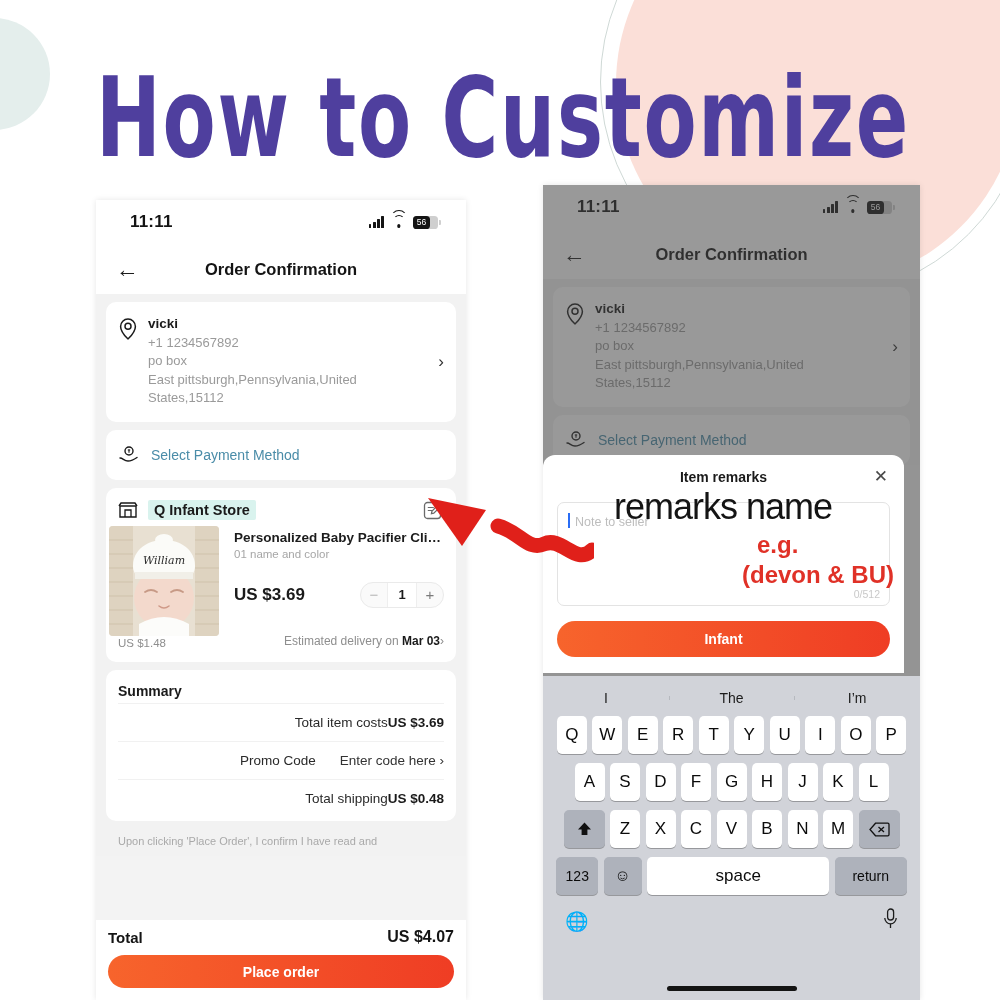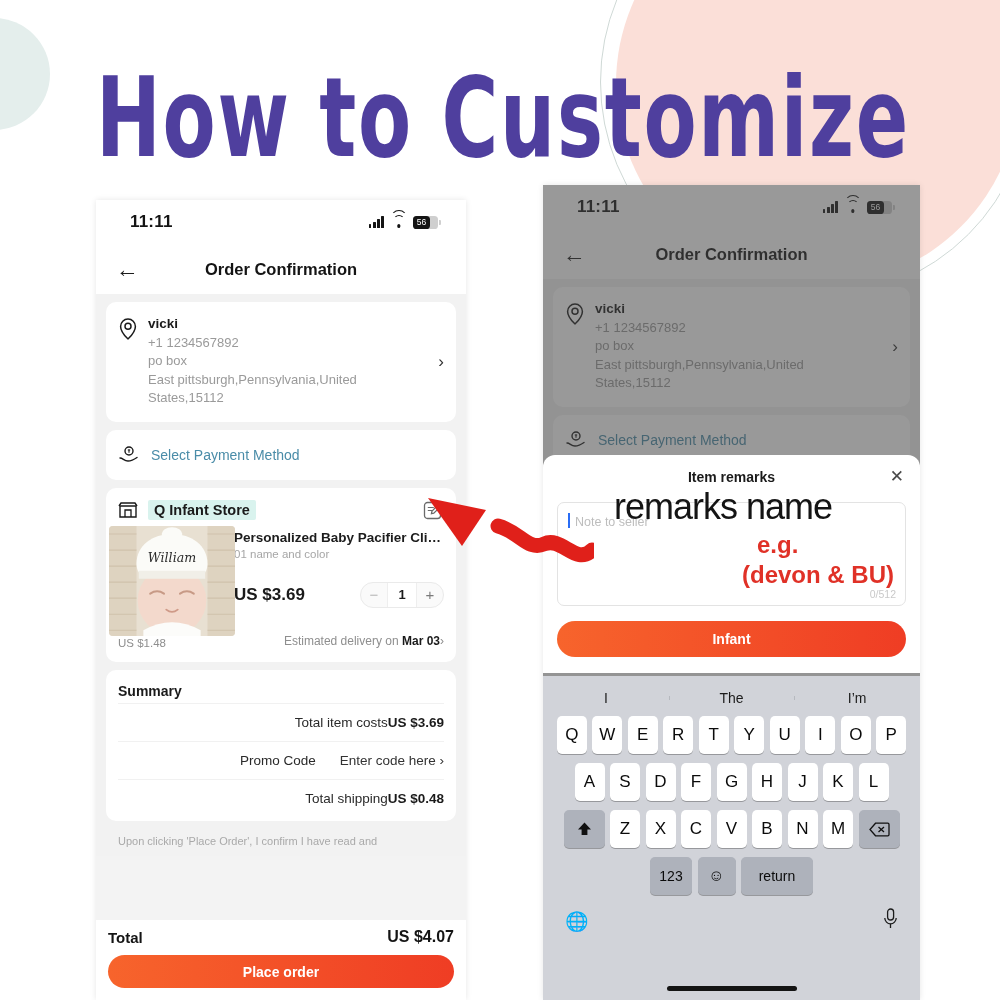--- a/index.html
+++ b/index.html
@@ -112,21 +112,21 @@
   .store-row{display:flex;align-items:center;padding:12px 12px 8px;position:relative;}
   .store-icon{width:20px;margin-right:10px;display:flex;}
   .store-name{
     font-size:14.5px;font-weight:bold;color:#1a1a1a;background:#d9f3ee;
     padding:2px 6px;border-radius:2px;
   }
   .edit-icon{position:absolute;right:14px;top:13px;}
   
   .prod{display:flex;padding:0 12px 8px;position:relative;}
   .prod-img{
-    width:126px;height:110px;border-radius:4px;overflow:hidden;flex:0 0 auto;
+    width:110px;height:110px;border-radius:4px;overflow:hidden;flex:0 0 auto;
     position:absolute;left:3px;top:-2px;z-index:3;
   }
   .prod-info{margin-left:116px;flex:1;min-width:0;padding-top:2px;}
   .prod-title{
     font-size:13.5px;font-weight:bold;color:#1c1c1c;white-space:nowrap;overflow:hidden;
     text-overflow:ellipsis;
   }
   .prod-sub{font-size:11.5px;color:#a6a6a6;margin-top:3px;}
   .prod-priceline{display:flex;align-items:center;justify-content:space-between;margin-top:22px;}
   .prod-price{font-size:17px;font-weight:bold;color:#1a1a1a;}
@@ -168,21 +168,21 @@
     background:linear-gradient(90deg,#f7642c 0%,#ef3d24 100%);
     color:#fff;font-size:14px;font-weight:bold;
     display:flex;align-items:center;justify-content:center;
   }
   
   .dim{
     position:absolute;left:0;top:0;right:0;bottom:0;background:rgba(70,70,70,.55);z-index:5;
   }
   
   .modal{
-    position:absolute;left:0;right:0;top:270px;background:#fff;
+    position:absolute;left:0;right:16px;top:270px;background:#fff;
     border-radius:12px 12px 0 0;z-index:8;padding:13px 14px 16px;
   }
   .modal-head{position:relative;text-align:center;height:22px;}
   .modal-title{font-size:14px;font-weight:bold;color:#1a1a1a;}
   .modal-close{position:absolute;right:2px;top:0;font-size:17px;color:#4a4a4a;line-height:1;}
   .note-box{
     margin-top:12px;border:1px solid #e3e3e3;border-radius:7px;height:84px;
     position:relative;padding:9px 10px;
   }
   .caret{
@@ -539,20 +539,21 @@
       <span class="key wide">
         <svg width="21" height="15" viewBox="0 0 21 15">
             <path d="M6.5 1.2h12.3c.7 0 1.2.5 1.2 1.2v10.2c0 .7-.5 1.2-1.2 1.2H6.5L1 7.5z" fill="none" stroke="#111" stroke-width="1.3"></path>
             <path d="M9.5 5l5.5 5M15 5l-5.5 5" stroke="#111" stroke-width="1.3"></path>
           </svg>
       </span>
     </div>
     <div class="kb-row r4">
       <span class="key num">123</span>
       <span class="key emo">☺</span>
+      <span class="key space">space</span>
       <span class="key ret">return</span>
     </div>
     <div class="kb-bottom">
       <span>🌐</span>
       <span>
         <svg width="15" height="22" viewBox="0 0 15 22">
             <rect x="4.6" y="1" width="6" height="11" rx="3" fill="none" stroke="#1c1c1c" stroke-width="1.3"></rect>
             <path d="M1.8 10c0 3.2 2.6 5.8 5.7 5.8s5.7-2.6 5.7-5.8" fill="none" stroke="#1c1c1c" stroke-width="1.3"></path>
             <path d="M7.5 15.8V20" stroke="#1c1c1c" stroke-width="1.3"></path>
           </svg>

